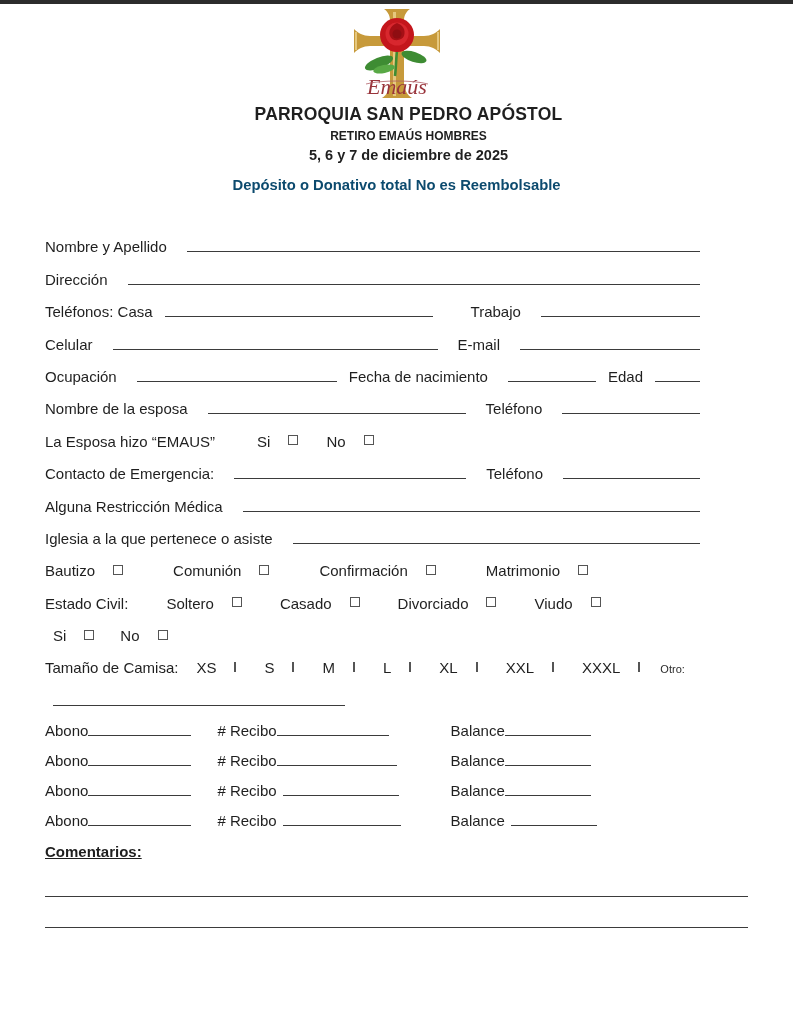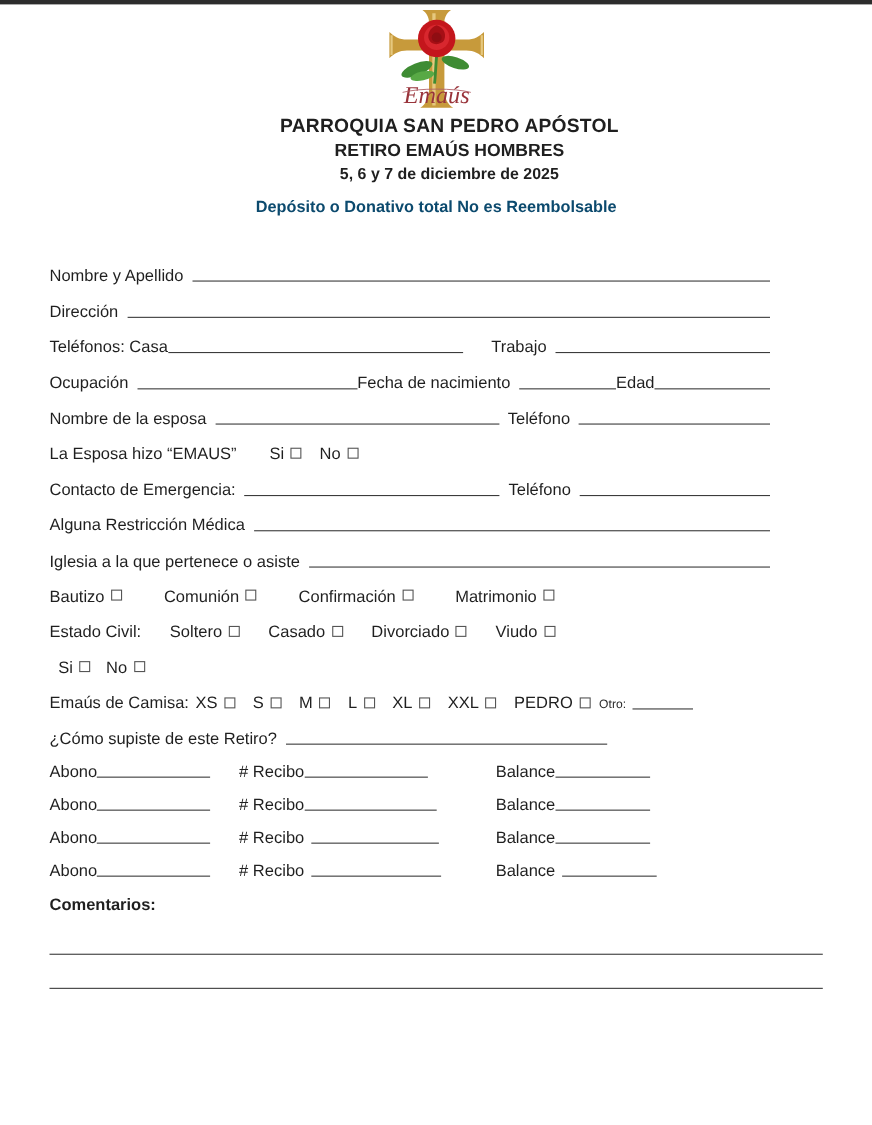--- a/index.html
+++ b/index.html
@@ -5,36 +5,36 @@
   html,body{margin:0;padding:0;background:#fff;}
   .sheet{
     width:793px;height:1023px;background:#ffffff;position:relative;overflow:hidden;
     font-family:"Liberation Sans", sans-serif;color:#1f1f1f;
   }
   .top-edge{height:4px;background:#2c2c2c;width:100%;}
   
   .logo-wrap{display:flex;justify-content:center;margin-top:2px;height:96px;}
   .titles{text-align:center;margin-top:4px;line-height:1;padding-left:24px;}
   .t1{font-size:17.5px;font-weight:bold;letter-spacing:.2px;margin:0 0 6px 0;}
-  .t2{font-size:16px;font-weight:bold;margin:0 0 6px 0;}
+  .t2{font-size:12px;font-weight:bold;margin:0 0 6px 0;}
   .t3{font-size:14.5px;font-weight:bold;margin:0;}
   .notice{text-align:center;font-weight:bold;font-size:14.8px;color:#0c4a6e;margin-top:15px;}
   
   .form{margin:30px 93px 0 45px;}
-  .frow{display:flex;align-items:flex-end;height:32.4px;font-size:15px;white-space:nowrap;}
+  .frow{display:flex;align-items:flex-end;height:32.4px;font-size:15px;white-space:nowrap;gap:12px;}
   .prow{display:flex;align-items:flex-end;height:30px;font-size:15px;white-space:nowrap;}
   .line{border-bottom:1.5px solid #3b3b3b;margin-bottom:3px;height:0;display:inline-block;}
   .fl{flex:1;}
   .cb{width:8px;height:8px;border:1.2px solid #555;display:inline-block;margin:0 0 4.5px 6px;background:#fff;}
   .g6{margin-left:6px;} .g8{margin-left:8px;} .g14{margin-left:14px;}
   .g16{margin-left:16px;} .g26{margin-left:26px;} .g30{margin-left:30px;}
   .g38{margin-left:38px;}
   .small{font-size:11px;margin-bottom:1px;color:#2a2a2a;}
   .bold{font-weight:bold;}
-  .comments-row{margin-top:14px;height:24px;font-size:15px;font-weight:bold;}
+  .comments-row{margin-top:14px;height:24px;font-size:15px;font-weight:bold;text-decoration:underline;}
   .wide-line{border-bottom:1.6px solid #3b3b3b;height:0;margin-right:-48px;}
   .cl1{margin-top:29px;} .cl2{margin-top:30px;}
   .sig-block{margin-left:410px;margin-top:31px;margin-right:-50px;}
   .sig-line{border-bottom:1.5px solid #3b3b3b;height:0;width:297px;}
   .sig-caption{font-size:11.4px;color:#333;margin-top:2px;}
 </style>
 </head>
 <body>
 
 <div class="sheet">
@@ -85,20 +85,26 @@
       <span class="line fl g8"></span>
     </div>
 
     <div class="frow">
       <span>Teléfonos: Casa</span>
       <span class="line" style="width:268px;"></span>
       <span class="g26">Trabajo</span>
       <span class="line fl g8"></span>
     </div>
 
+    <div class="frow">
+      <span>Celular</span>
+      <span class="line g8" style="width:325px;"></span>
+      <span class="g8">E-mail</span>
+      <span class="line fl g8"></span>
+    </div>
 
     <div class="frow">
       <span>Ocupación</span>
       <span class="line g8" style="width:200px;"></span>
       <span>Fecha de nacimiento</span>
       <span class="line g8" style="width:88px;"></span>
       <span>Edad</span>
       <span class="line fl"></span>
     </div>
 
@@ -159,41 +165,40 @@
     </div>
 
     <div class="frow">
       <span class="g8">Si</span>
       <span class="cb"></span>
       <span class="g14">No</span>
       <span class="cb"></span>
     </div>
 
     <div class="frow">
-      <span>Emaús de Camisa:</span>
+      <span>Tamaño de Camisa:</span>
       <span class="g6">XS</span>
       <span class="cb"></span>
       <span class="g16">S</span>
       <span class="cb"></span>
       <span class="g16">M</span>
       <span class="cb"></span>
       <span class="g16">L</span>
       <span class="cb"></span>
       <span class="g16">XL</span>
       <span class="cb"></span>
       <span class="g16">XXL</span>
       <span class="cb"></span>
-      <span class="g16">PEDRO</span>
+      <span class="g16">XXXL</span>
       <span class="cb"></span>
       <span class="small g8">Otro:</span>
       <span class="line g6" style="width:55px;"></span>
     </div>
 
     <div class="frow">
-      <span>¿Cómo supiste de este Retiro?</span>
       <span class="line g8" style="width:292px;"></span>
     </div>
 
     <div class="prow">
       <span>Abono</span>
       <span class="line" style="width:103px;"></span>
       <span class="g26"># Recibo</span>
       <span class="line" style="width:112px;"></span>
       <span style="margin-left:62px;">Balance</span>
       <span class="line" style="width:86px;"></span>

